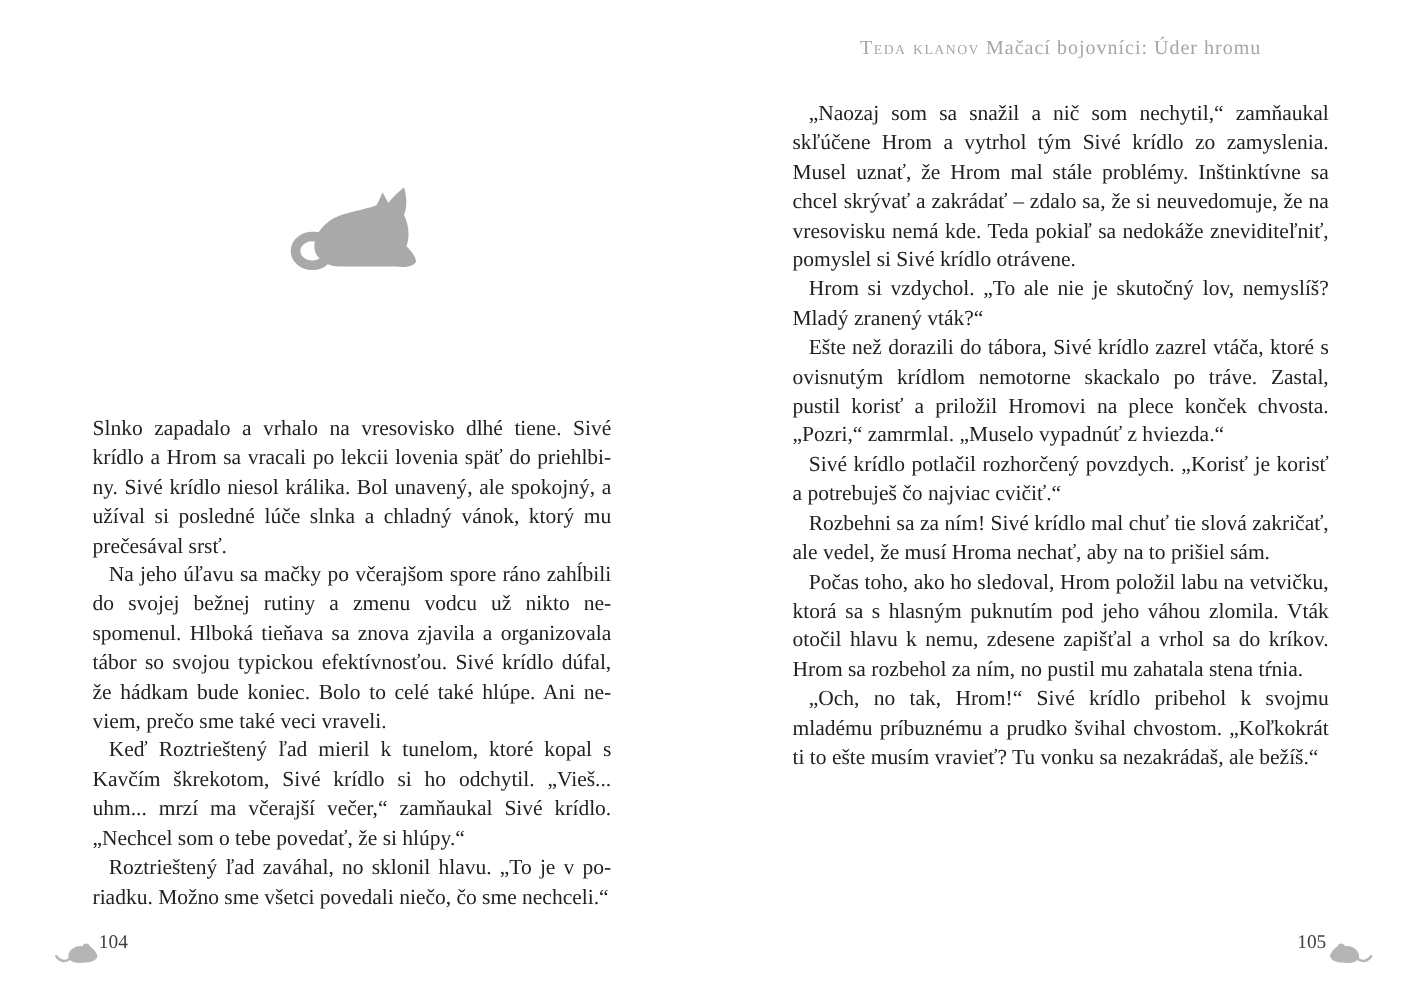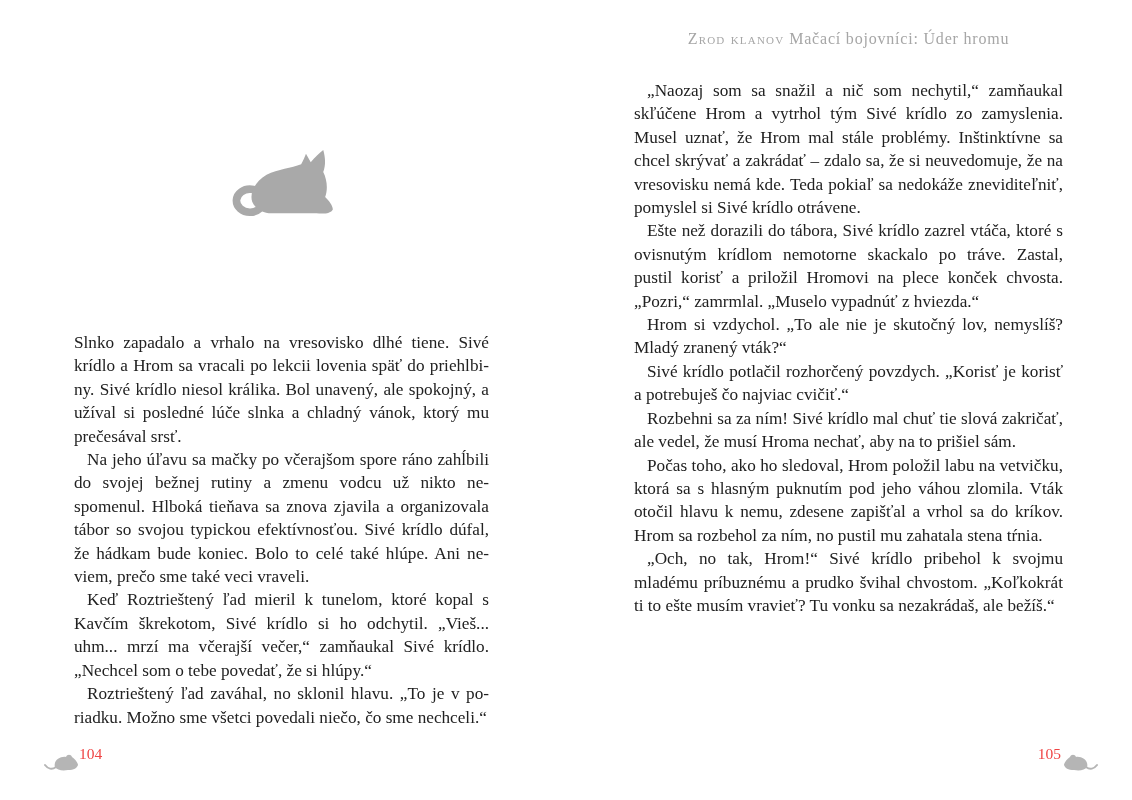--- a/index.html
+++ b/index.html
@@ -43,21 +43,21 @@
 
   
   .running-header{
     position:absolute;left:634px;top:30px;width:429px;
     text-align:center;color:var(--header-color);
     font-size:16px;letter-spacing:.8px;
   }
   .running-header .sc{font-variant:small-caps;letter-spacing:1.2px;}
 
   
-  .folio{position:absolute;font-size:15.5px;color:#ef4444;}
+  .folio{position:absolute;font-size:15.5px;color:#404040;}
   .folio-left{left:79px;top:745px;}
   .folio-right{left:1027px;top:745px;width:34px;text-align:right;}
   .mouse{position:absolute;width:35px;height:22px;}
   .mouse-left{left:44px;top:752px;}
   .mouse-right{left:1063px;top:752px;transform:scaleX(-1);}
 </style>
 </head>
 <body>
 
 <div class="spread">
@@ -80,26 +80,26 @@
     </div>
 
   <div class="mouse mouse-left">
     <svg width="35" height="22" viewBox="0 0 35 22" xmlns="http://www.w3.org/2000/svg" aria-hidden="true">
       <path d="M12,15 C8,18 4,17 1,13" fill="none" stroke="var(--mouse-color)" stroke-width="2" stroke-linecap="round"></path>
       <path d="M11,15 C9,9 16,4 22,5 C23,2 27,2 28,5 C31,7 34,11 34,13 C33,16 30,18 24,18 C18,19 13,18 11,15 Z" fill="var(--mouse-color)"></path>
     </svg>
   </div>
   <div class="folio folio-left">104</div>
 
-  <header class="running-header"><span class="sc">Zrod klanov</span><span> Mačací bojovníci: Úder hromu</span></header>
+  <header class="running-header"><span class="sc">Teda klanov</span><span> Mačací bojovníci: Úder hromu</span></header>
 
   <div class="body-text body-right">
       <p><span>„Naozaj som sa snažil a nič som nechytil,“ zamňaukal skľúčene Hrom a vytrhol tým Sivé krídlo zo zamyslenia. Musel uznať, že Hrom mal stále problémy. Inštinktívne sa chcel skrývať a zakrádať – zdalo sa, že si neuvedomuje, že na vresovisku nemá kde. </span><span class="italic">Teda pokiaľ sa nedokáže znevi­diteľniť,</span><span> pomyslel si Sivé krídlo otrávene.</span></p>
+      <p><span>Hrom si vzdychol. „To ale nie je skutočný lov, nemyslíš? Mladý zranený vták?“</span></p>
       <p><span>Ešte než dorazili do tábora, Sivé krídlo zazrel vtáča, ktoré s ovisnutým krídlom nemotorne skackalo po tráve. Zastal, pustil korisť a priložil Hromovi na plece konček chvosta. „Pozri,“ zamrmlal. „Muselo vypadnúť z hviezda.“</span></p>
-      <p><span>Hrom si vzdychol. „To ale nie je skutočný lov, nemyslíš? Mladý zranený vták?“</span></p>
       <p><span>Sivé krídlo potlačil rozhorčený povzdych. „Korisť je ko­risť a potrebuješ čo najviac cvičiť.“</span></p>
       <p><span class="italic">Rozbehni sa za ním!</span><span> Sivé krídlo mal chuť tie slová za­kričať, ale vedel, že musí Hroma nechať, aby na to prišiel sám.</span></p>
       <p><span>Počas toho, ako ho sledoval, Hrom položil labu na vet­vičku, ktorá sa s hlasným puknutím pod jeho váhou zlo­mila. Vták otočil hlavu k nemu, zdesene zapišťal a vrhol sa do kríkov. Hrom sa rozbehol za ním, no pustil mu zahatala stena tŕnia.</span></p>
       <p><span>„Och, no tak, Hrom!“ Sivé krídlo pribehol k svojmu mladému príbuznému a prudko švihal chvostom. „Koľ­kokrát ti to ešte musím vravieť? Tu vonku sa nezakrádaš, ale bežíš.“</span></p>
     </div>
 
   <div class="folio folio-right">105</div>
   <div class="mouse mouse-right">
     <svg width="35" height="22" viewBox="0 0 35 22" xmlns="http://www.w3.org/2000/svg" aria-hidden="true">
       <path d="M12,15 C8,18 4,17 1,13" fill="none" stroke="var(--mouse-color)" stroke-width="2" stroke-linecap="round"></path>

